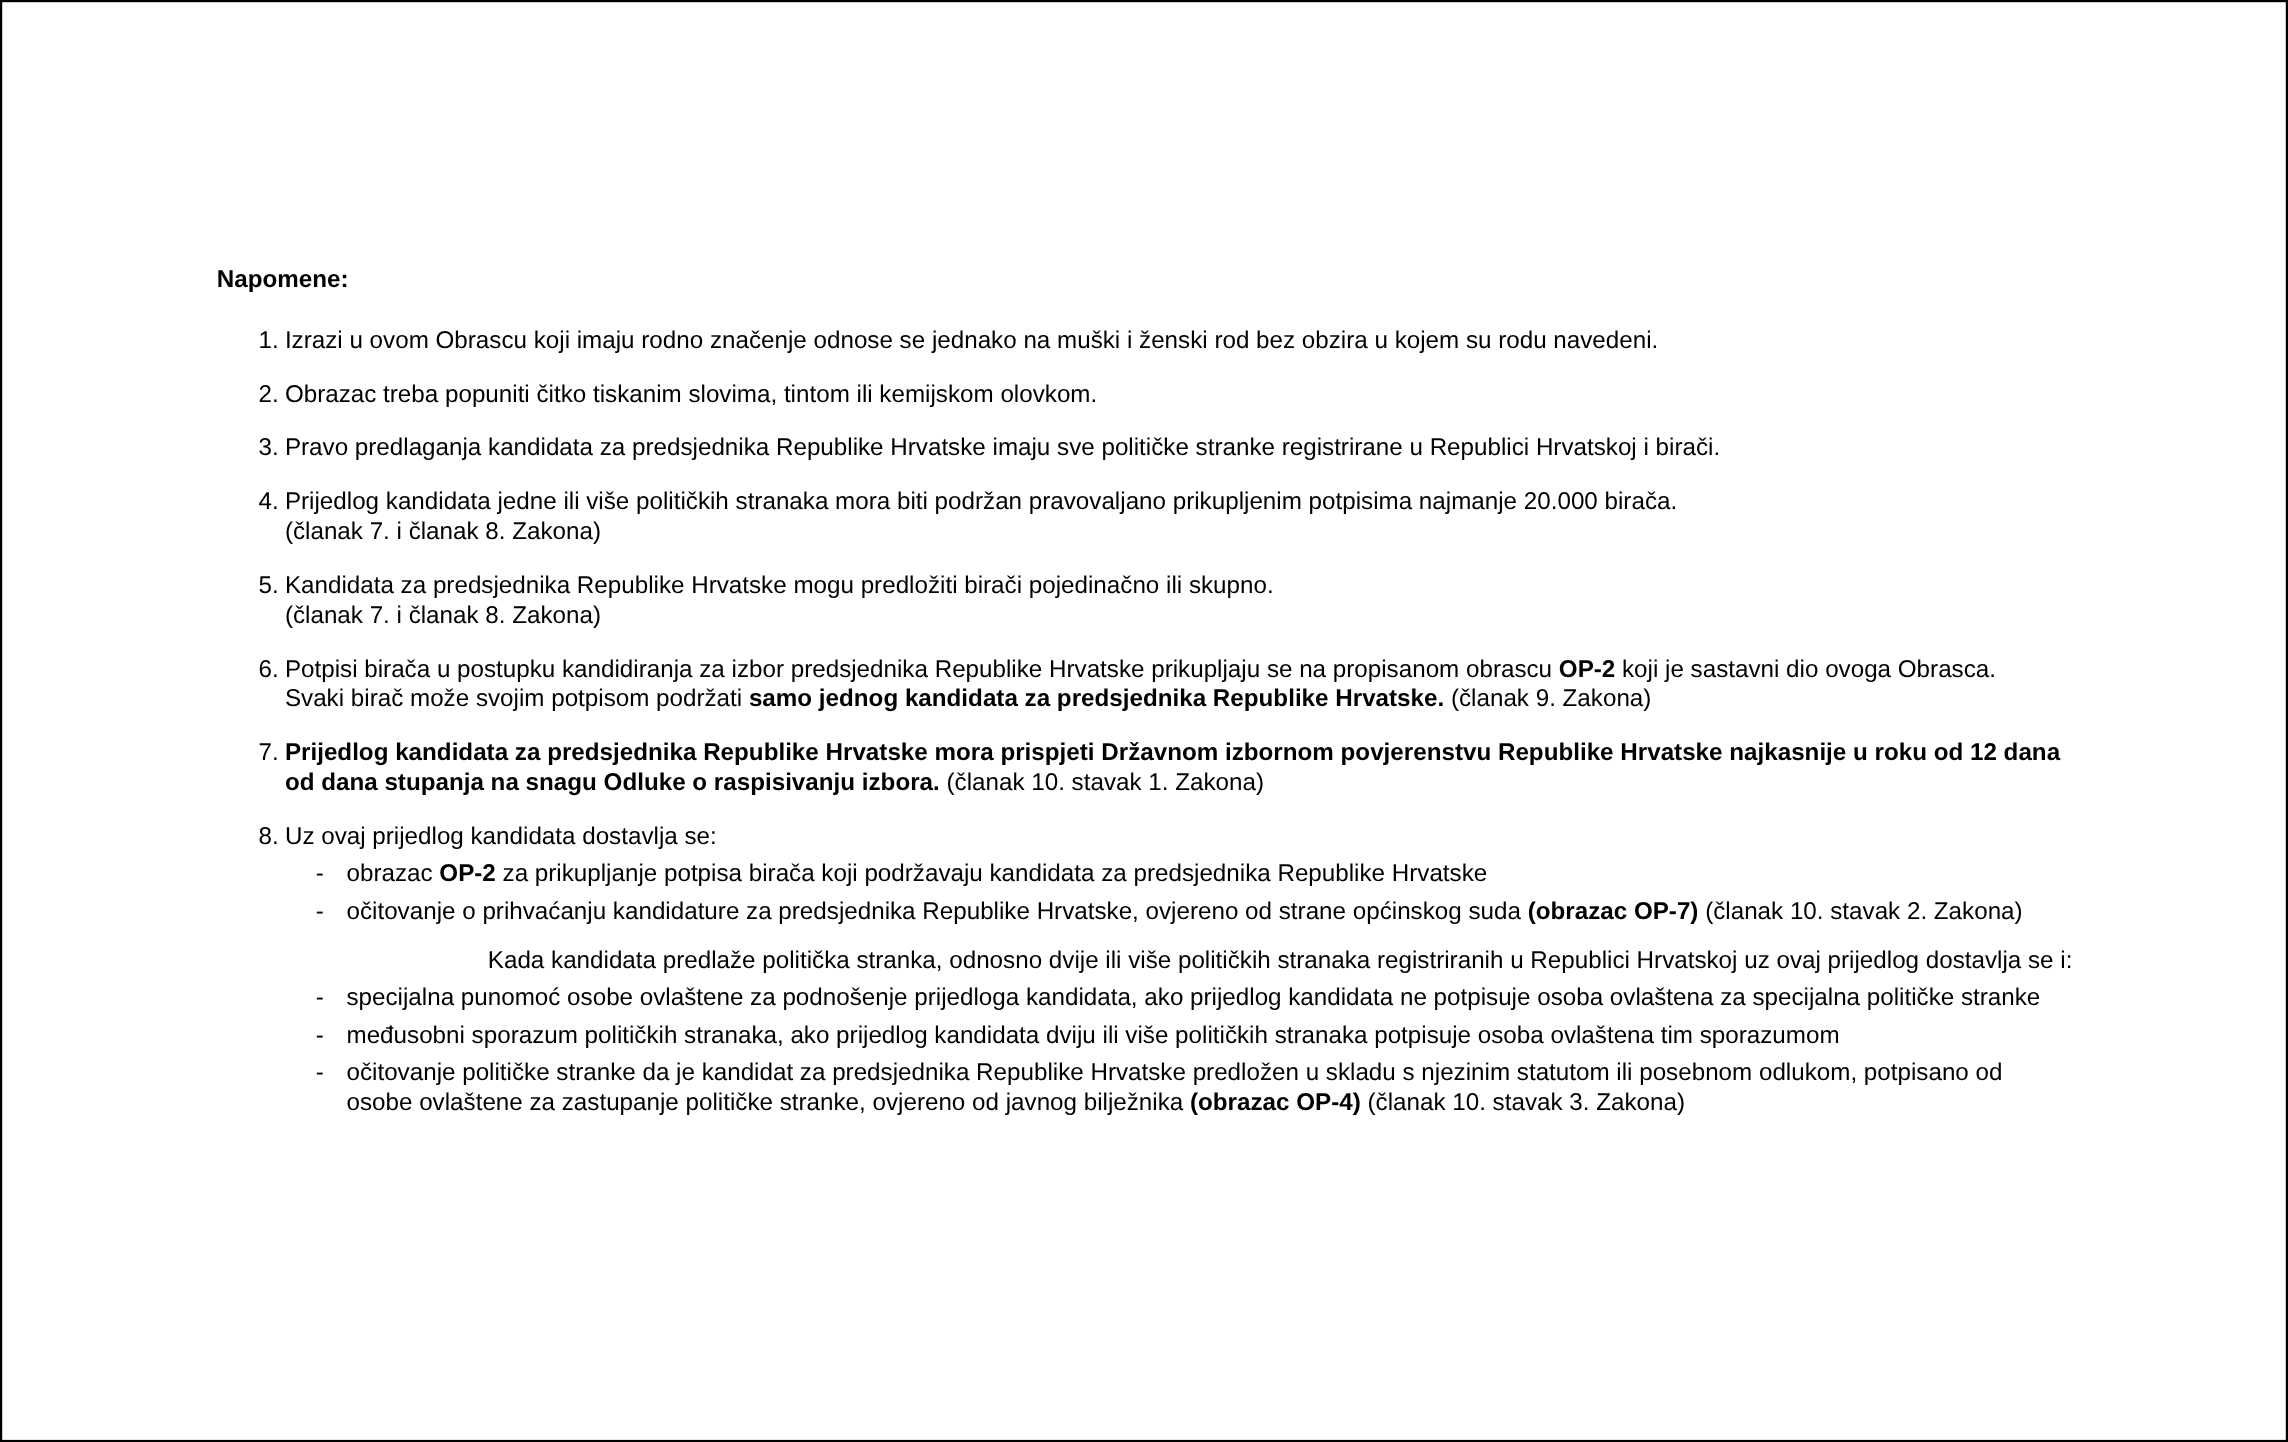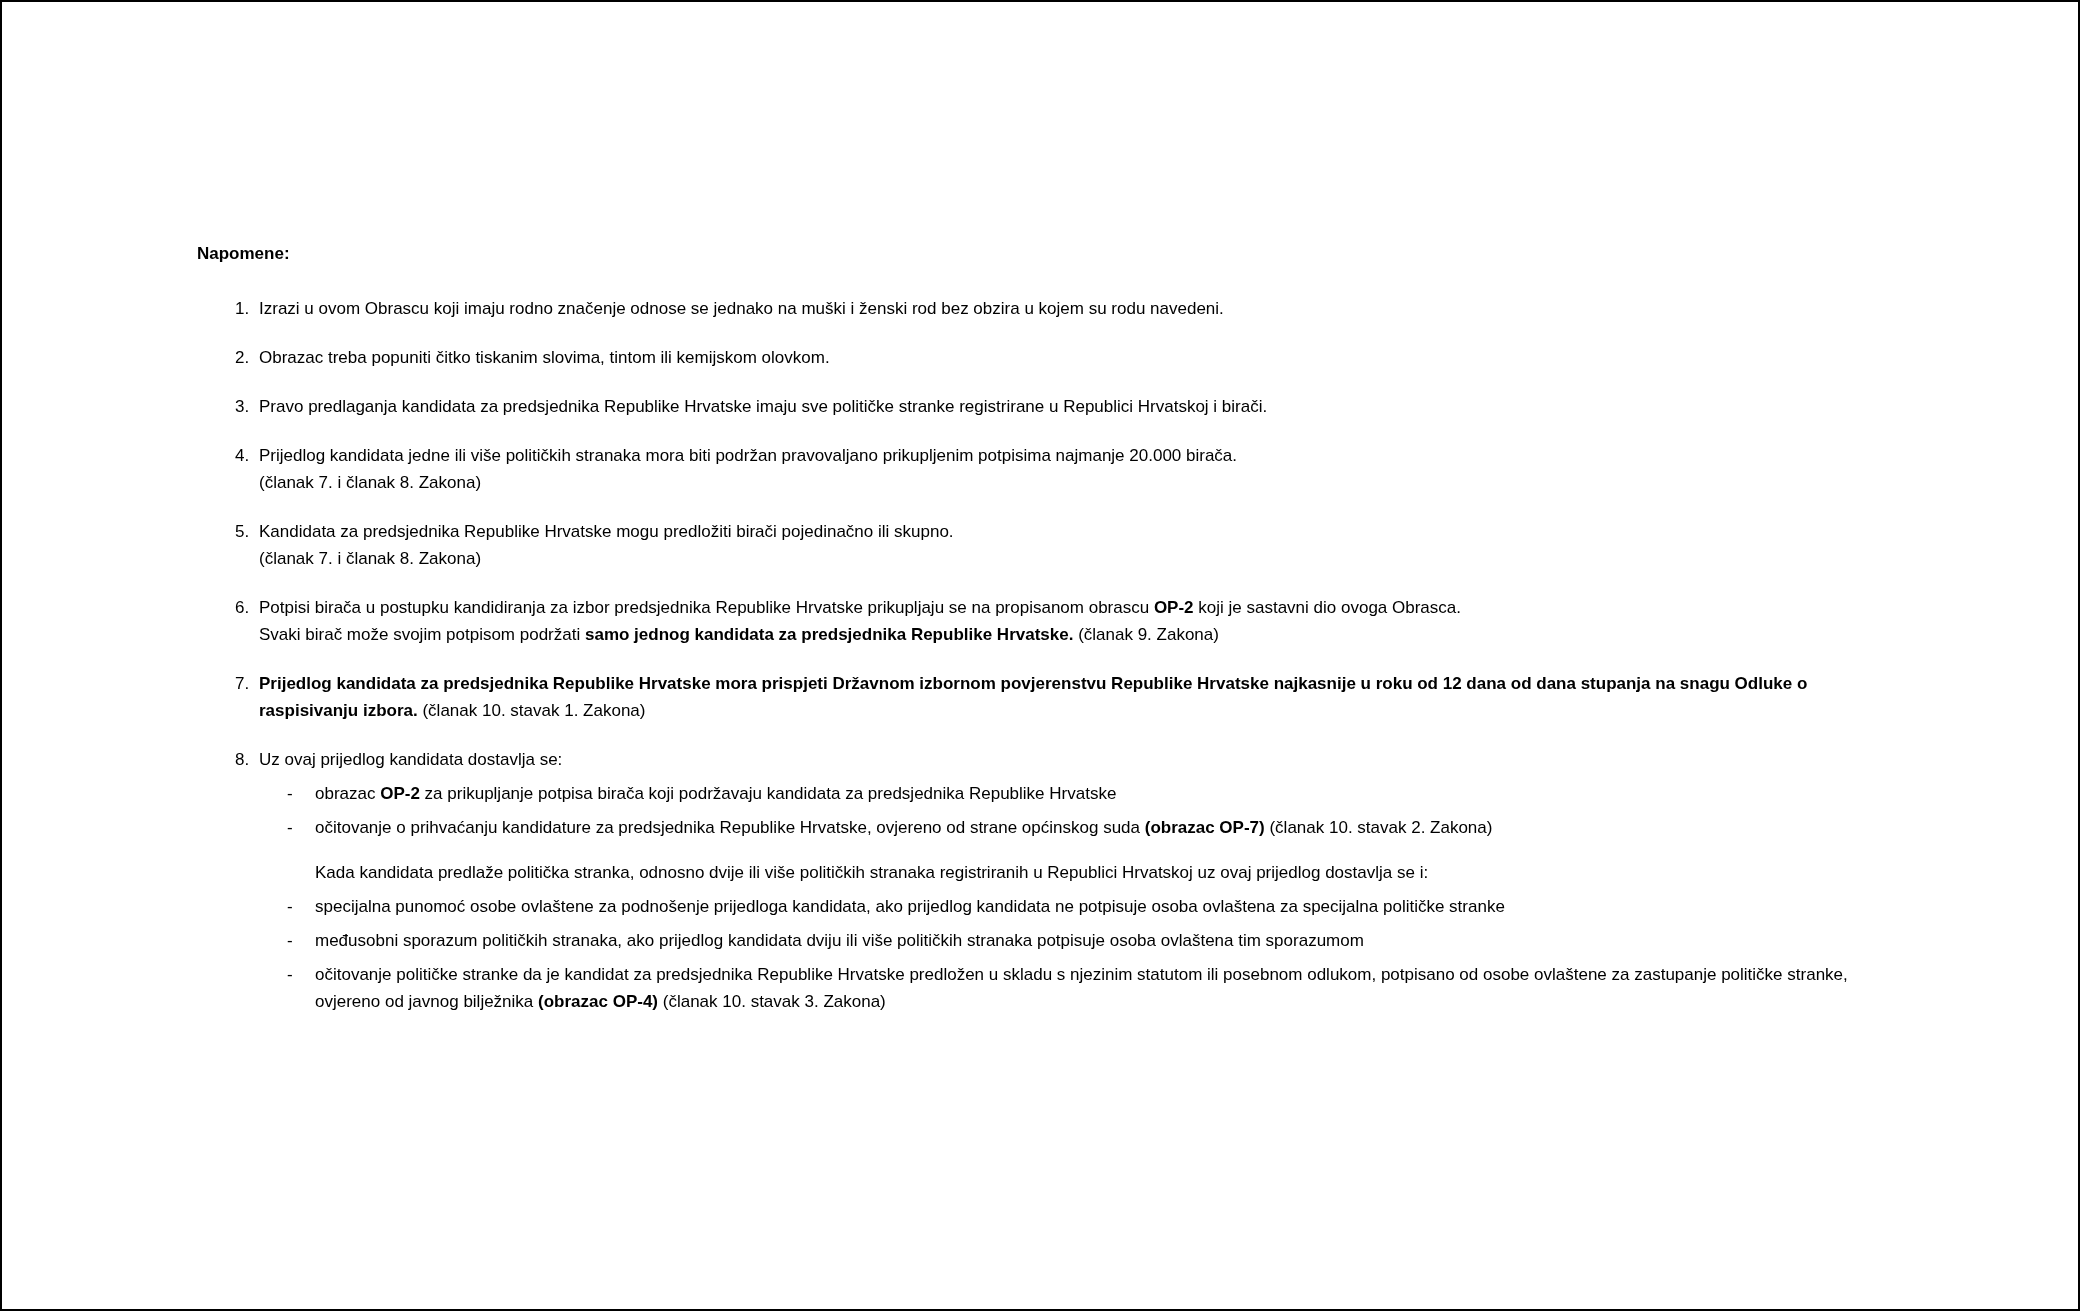--- a/index.html
+++ b/index.html
@@ -4,34 +4,34 @@
 <style>
   * { margin: 0; padding: 0; box-sizing: border-box; }
   html, body { background: #ffffff; }
   .page {
     position: relative;
     width: 2080px;
     height: 1311px;
     background: #ffffff;
     border: 2px solid #000000;
     font-family: "Liberation Sans", "DejaVu Sans", sans-serif;
-    font-size: 17px;
+    font-size: 22px;
     line-height: 27px;
     color: #000000;
     overflow: hidden;
   }
   .content { position: absolute; left: 195px; top: 238px; width: 1700px; }
   .heading { font-weight: bold; margin-bottom: 28px; }
   .items { margin-left: 38px; }
   .item { display: flex; margin-bottom: 22px; }
   .num { width: 24px; flex: none; }
   .body { flex: 1; max-width: 1625px; }
   .block.dash { display: flex; padding-left: 28px; margin-top: 7px; }
   .dash-m { width: 28px; flex: none; }
-  .block.p-indent { padding-left: 56px; margin-top: 18px; }
+  .block.p-indent { padding-left: 56px; margin-top: 18px; text-align: right; }
   .txt { display: inline; }
   .block.dash .txt { display: block; flex: 1; }
   .b { font-weight: bold; }
 </style>
 </head>
 <body>
 
 <div class="page">
   <div class="content">
     <div class="heading">Napomene:</div>

